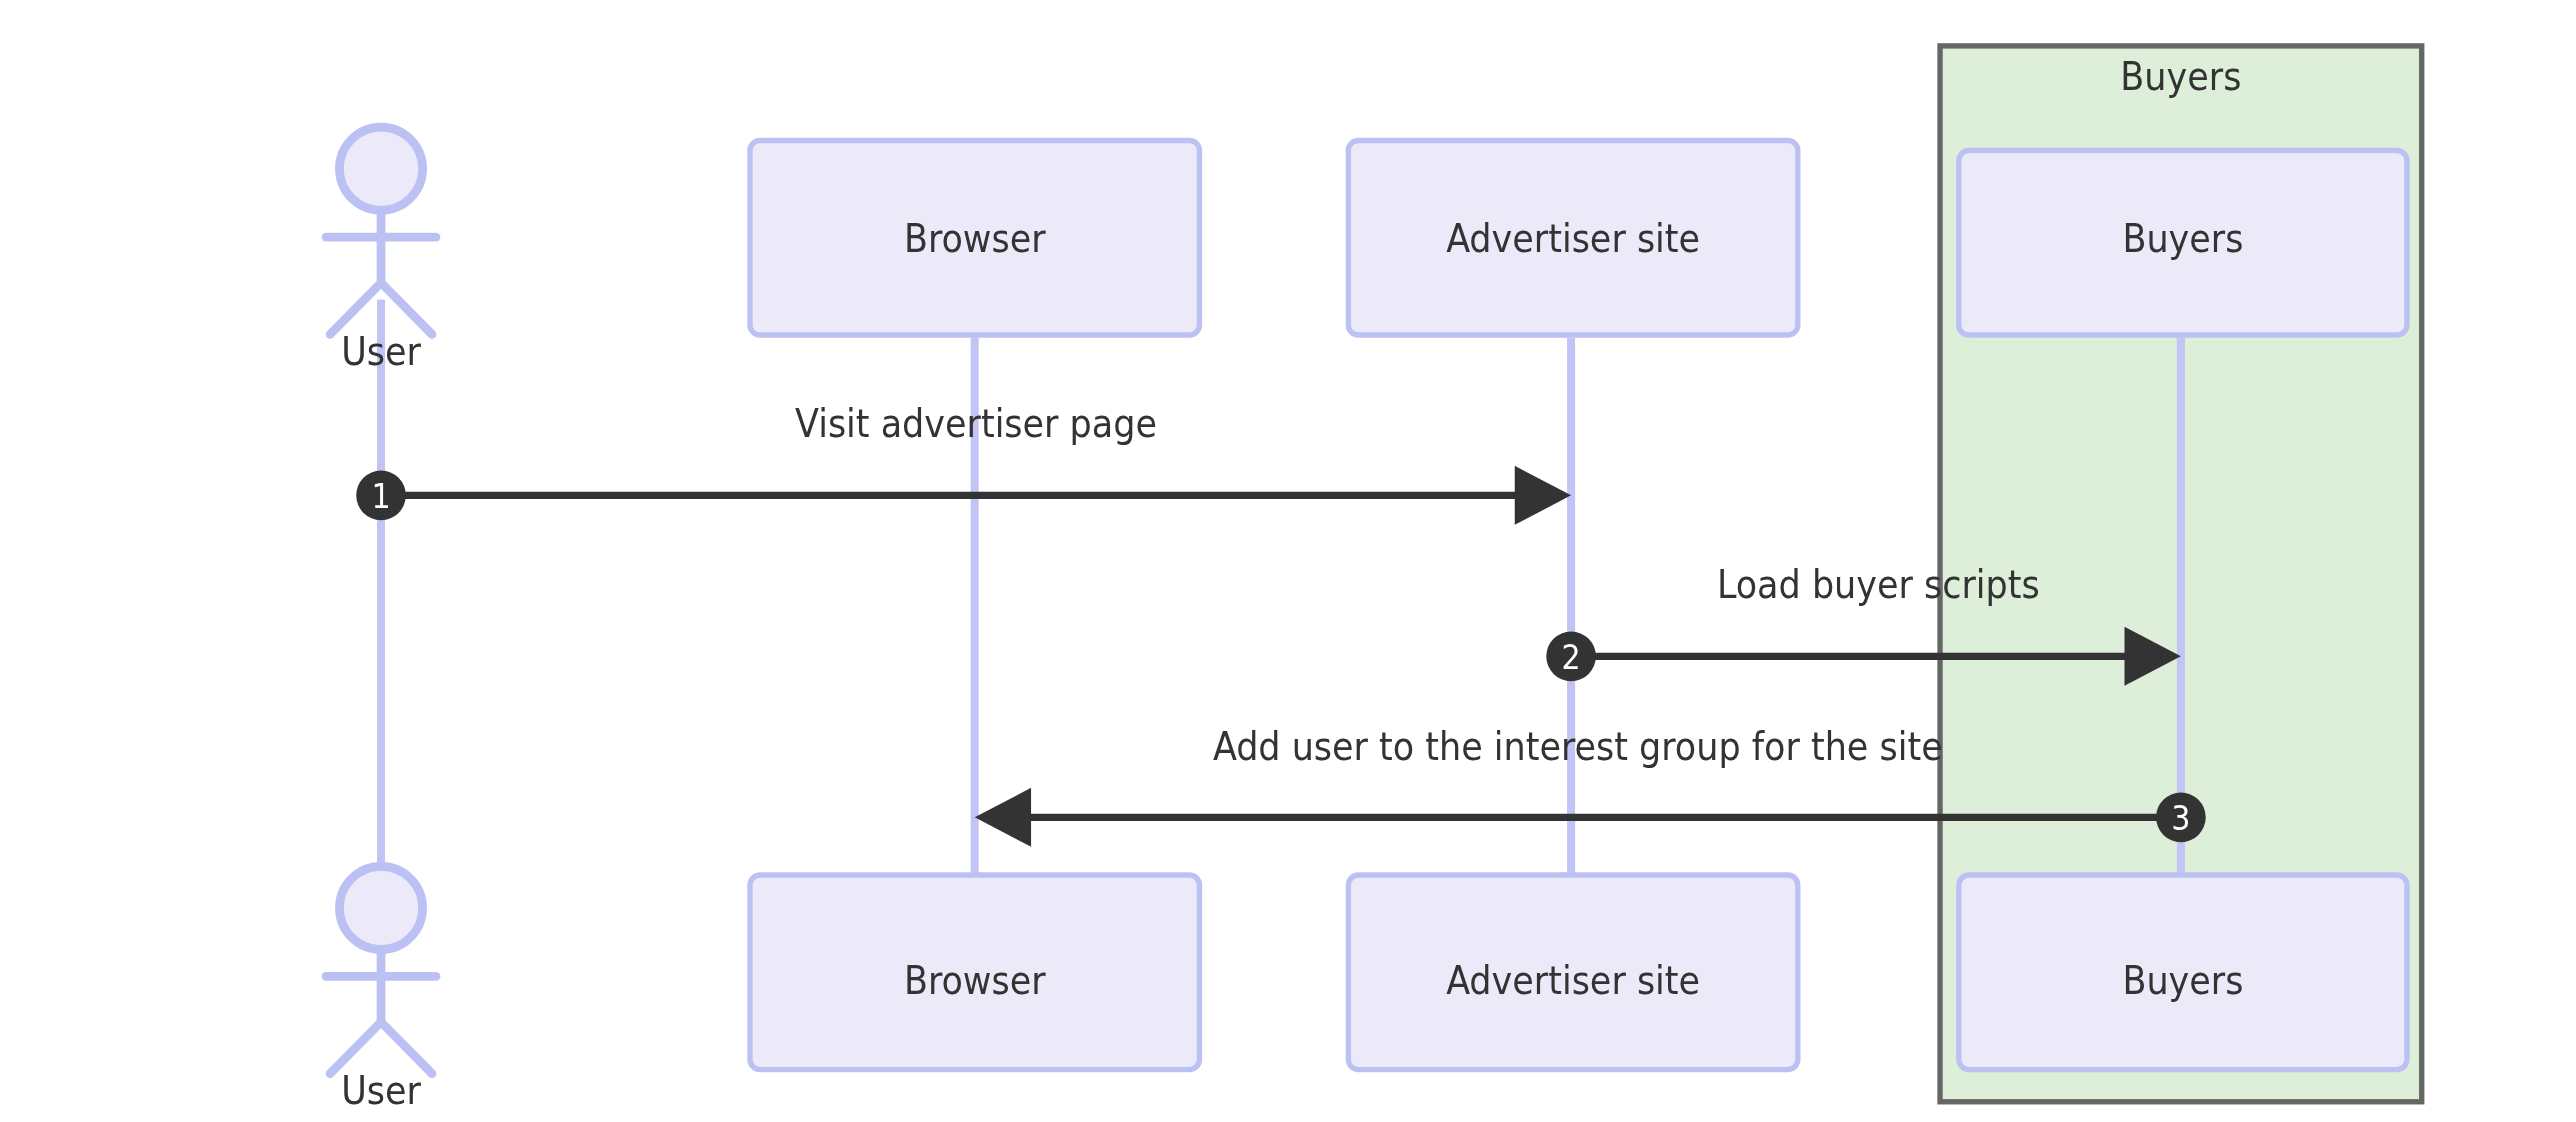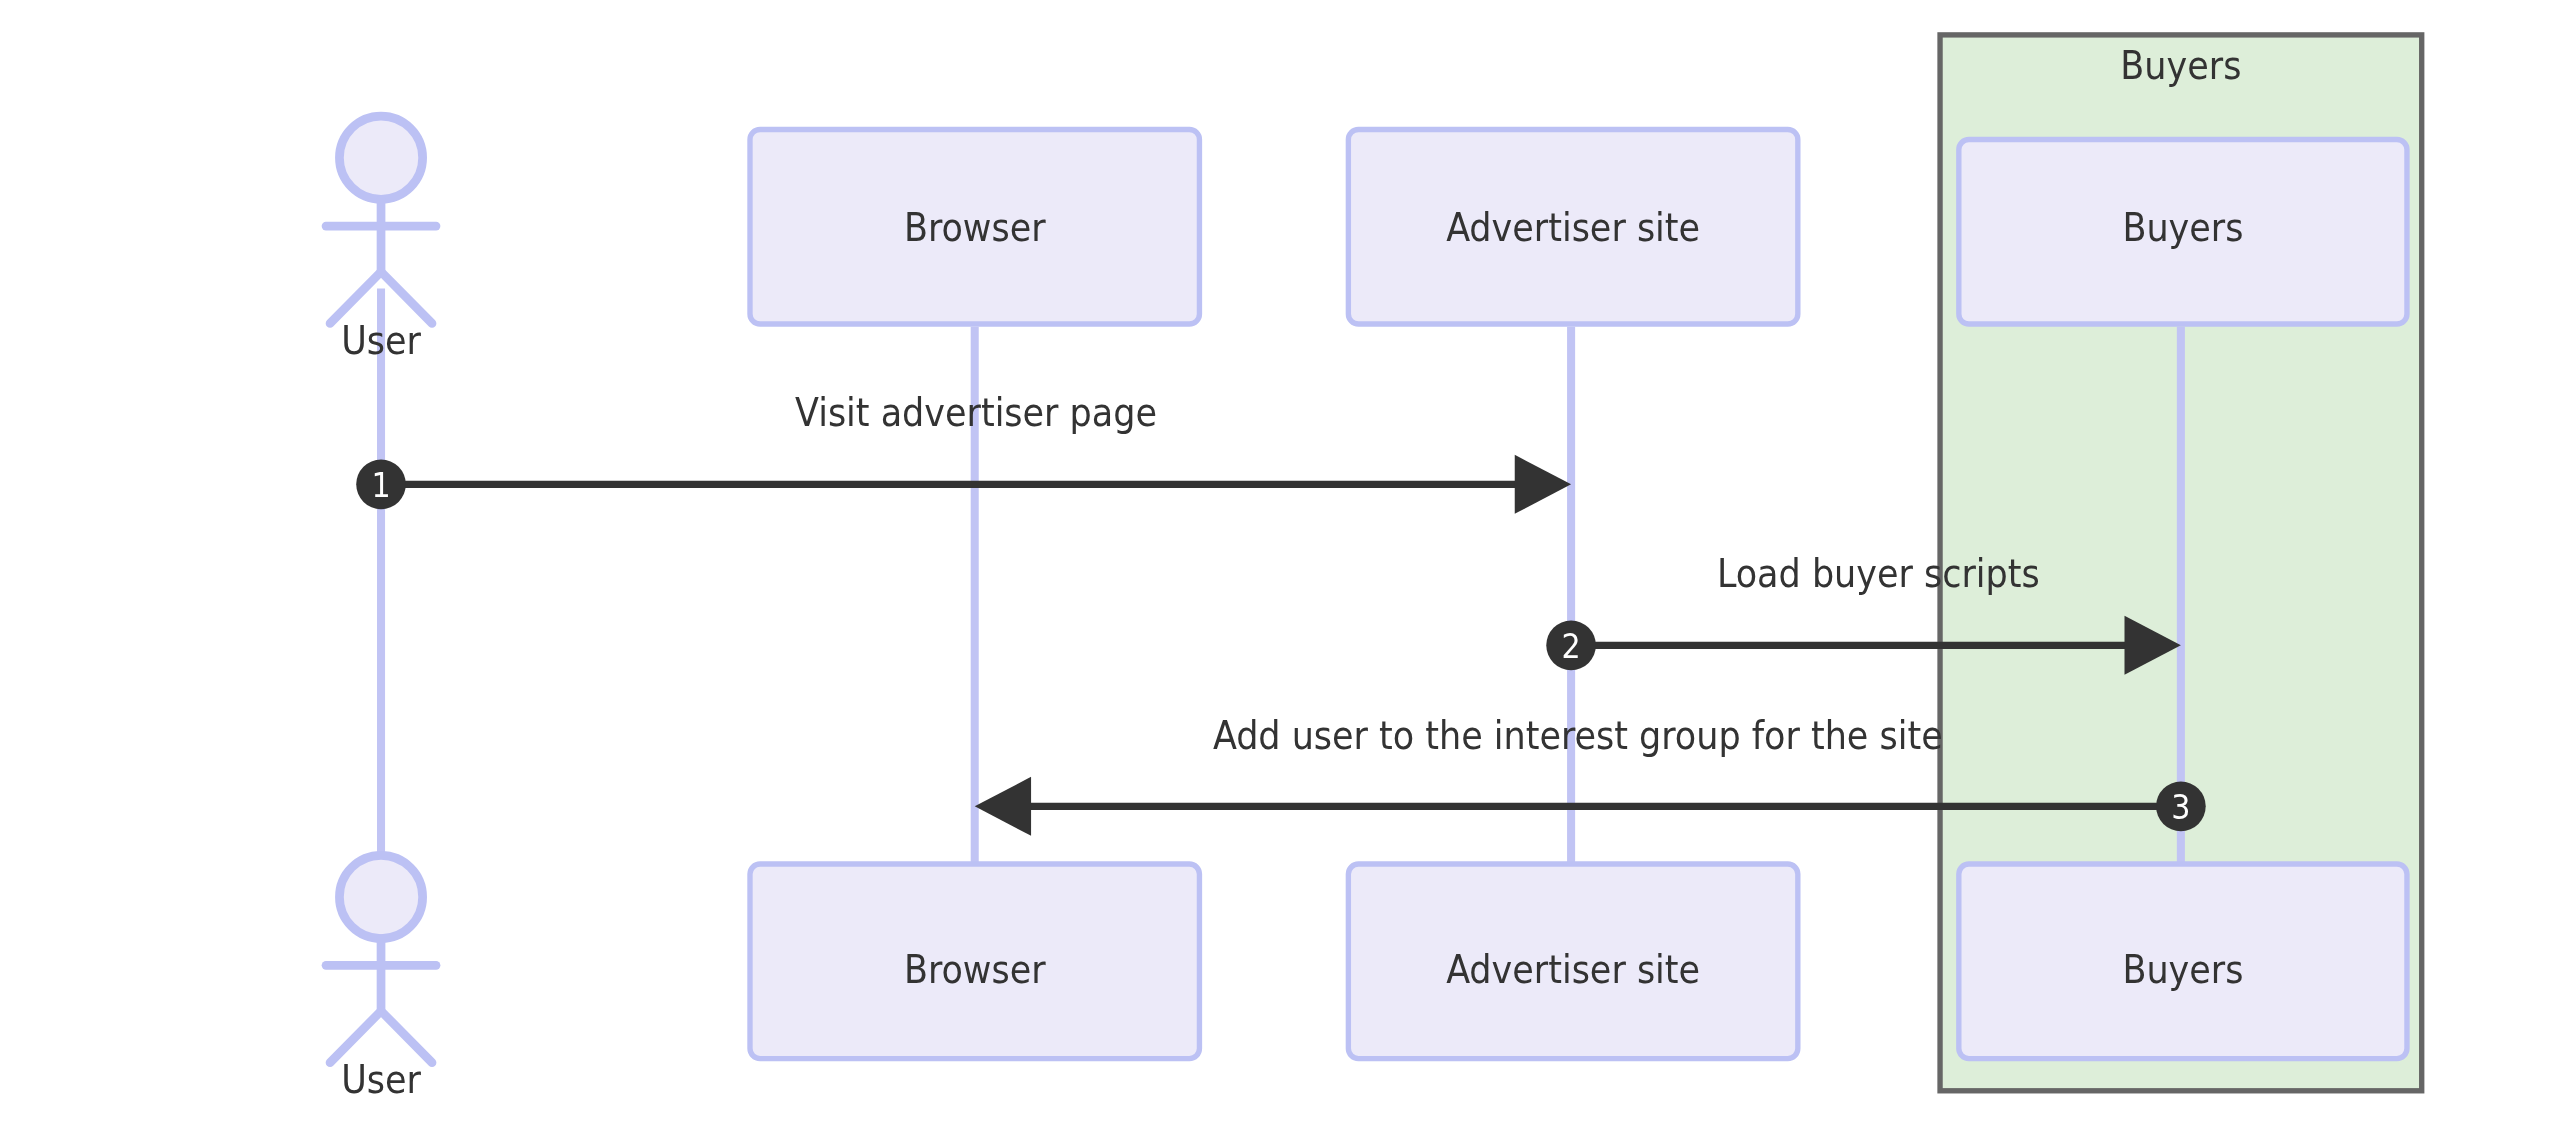--- a/index.html
+++ b/index.html
@@ -3,21 +3,21 @@
 <meta charset="utf-8">
 <style>
   html,body{margin:0;padding:0;}
   body{
     width:2576px;height:1123px;
     background:#ffffff;
     font-family:"DejaVu Sans Condensed","DejaVu Sans",sans-serif;
     overflow:hidden;
     position:relative;
   }
-  #diagram{position:absolute;left:0;top:0;width:2576px;height:805px;}
+  #diagram{position:absolute;left:0;top:11px;width:2576px;height:805px;}
   .svg-root{display:block;}
 
   
   text{fill:#333333;font-family:"DejaVu Sans Condensed","DejaVu Sans",sans-serif;}
   .actor-label{font-size:58px;text-anchor:middle;dominant-baseline:middle;}
   .box-label{font-size:58px;text-anchor:middle;dominant-baseline:middle;}
   .group-title{font-size:58px;text-anchor:middle;dominant-baseline:middle;}
   .msg-label{font-size:58px;text-anchor:middle;dominant-baseline:middle;}
   .seq-num{font-size:50px;text-anchor:middle;dominant-baseline:central;fill:#ffffff;}
 

